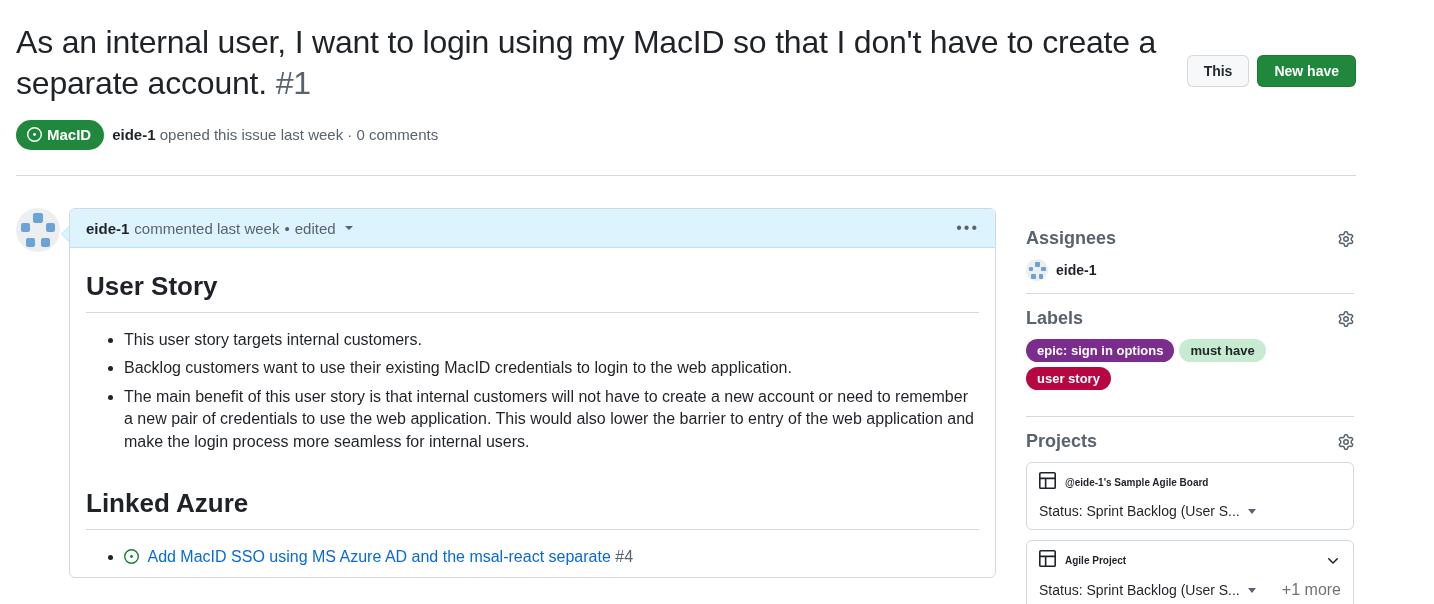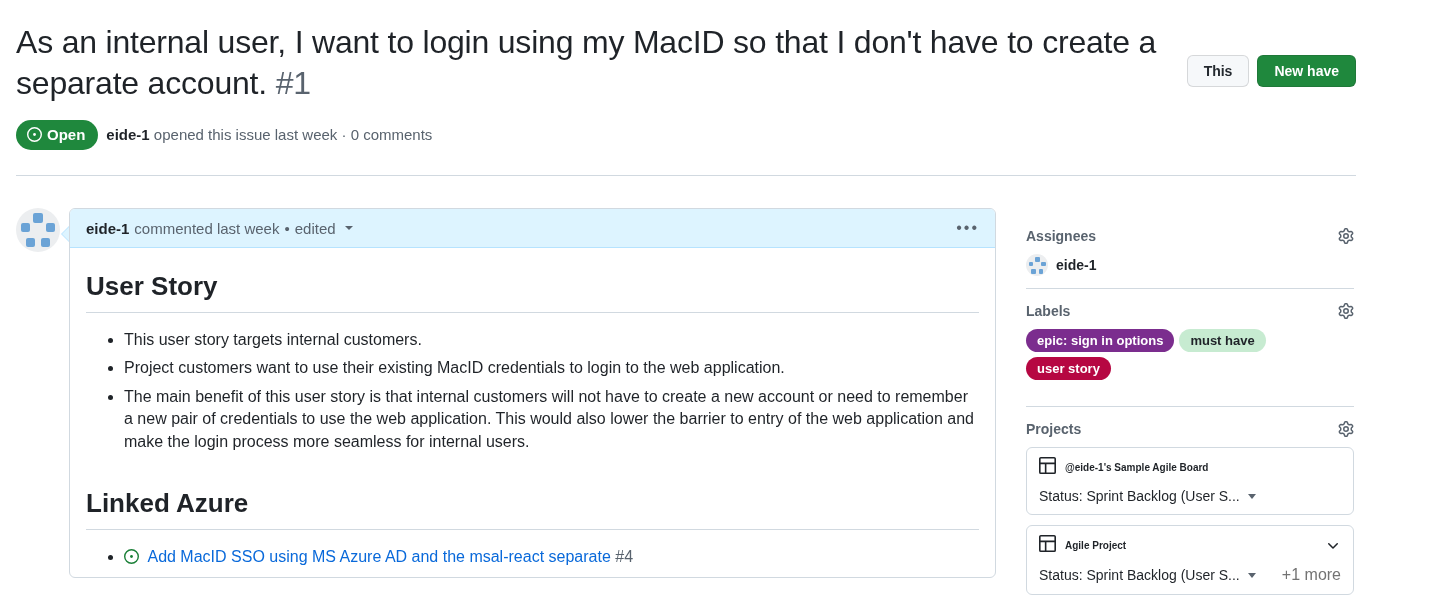--- a/index.html
+++ b/index.html
@@ -157,21 +157,21 @@
   .md-h2.second { margin-top: 34px; }
   .task-link { color: #0969da; text-decoration: none; }
   .task-num { color: #59636e; }
   .issue-open-dot { vertical-align: -2px; margin-right: 4px; }
 
   
   .sidebar { position: absolute; left: 1026px; top: 228px; width: 328px; }
   .side-section { padding-bottom: 12px; }
   .side-head {
     display: flex; align-items: center; justify-content: space-between;
-    font-size: 14px; color: #59636e; font-weight: 600;
+    font-size: 18px; color: #59636e; font-weight: 600;
     margin-bottom: 10px;
   }
   .side-head .gear { cursor: pointer; color: #59636e; display: flex; }
   .side-divider { height: 1px; background: #d1d9e0; margin: 0 0 14px 0; }
 
   .assignee-row { display: flex; align-items: center; gap: 8px; }
   .avatar-sm {
     width: 22px; height: 22px; border-radius: 50%;
     background: #eceef0; position: relative; flex: 0 0 22px; overflow: hidden;
   }
@@ -239,21 +239,21 @@
     </div>
 
     <div class="meta-row">
       <span class="state-badge">
         <span>
           <svg width="15" height="15" viewBox="0 0 16 16" fill="#ffffff" aria-hidden="true">
             <path d="M8 9.5a1.5 1.5 0 1 0 0-3 1.5 1.5 0 0 0 0 3Z"></path>
             <path d="M8 0a8 8 0 1 1 0 16A8 8 0 0 1 8 0ZM1.5 8a6.5 6.5 0 1 0 13 0 6.5 6.5 0 0 0-13 0Z"></path>
           </svg>
         </span>
-        <span>Open</span>
+        <span>MacID</span>
       </span>
       <span class="meta-text">
         <b>eide-1</b><span> opened this issue last week · 0 comments</span>
       </span>
     </div>
   </div>
 
   <div class="top-divider"></div>
 
   <div class="main-col">
@@ -278,21 +278,21 @@
             <span>edited</span>
             <span class="edited-caret"></span>
           </div>
           <div class="kebab">•••</div>
         </div>
 
         <div class="comment-body">
           <h2 class="md-h2">User Story</h2>
           <ul class="md-ul">
             <li>This user story targets internal customers.</li>
-            <li>Project customers want to use their existing MacID credentials to login to the web application.</li>
+            <li>Backlog customers want to use their existing MacID credentials to login to the web application.</li>
             <li>The main benefit of this user story is that internal customers will not have to create a new account or need to remember a new pair of credentials to use the web application. This would also lower the barrier to entry of the web application and make the login process more seamless for internal users.</li>
           </ul>
 
           <h2 class="md-h2 second">Linked Azure</h2>
           <ul class="md-ul">
             <li>
               <span class="issue-open-dot">
                 <svg width="15" height="15" viewBox="0 0 16 16" fill="#1a7f37" aria-hidden="true">
                   <path d="M8 9.5a1.5 1.5 0 1 0 0-3 1.5 1.5 0 0 0 0 3Z"></path>
                   <path d="M8 0a8 8 0 1 1 0 16A8 8 0 0 1 8 0ZM1.5 8a6.5 6.5 0 1 0 13 0 6.5 6.5 0 0 0-13 0Z"></path>

